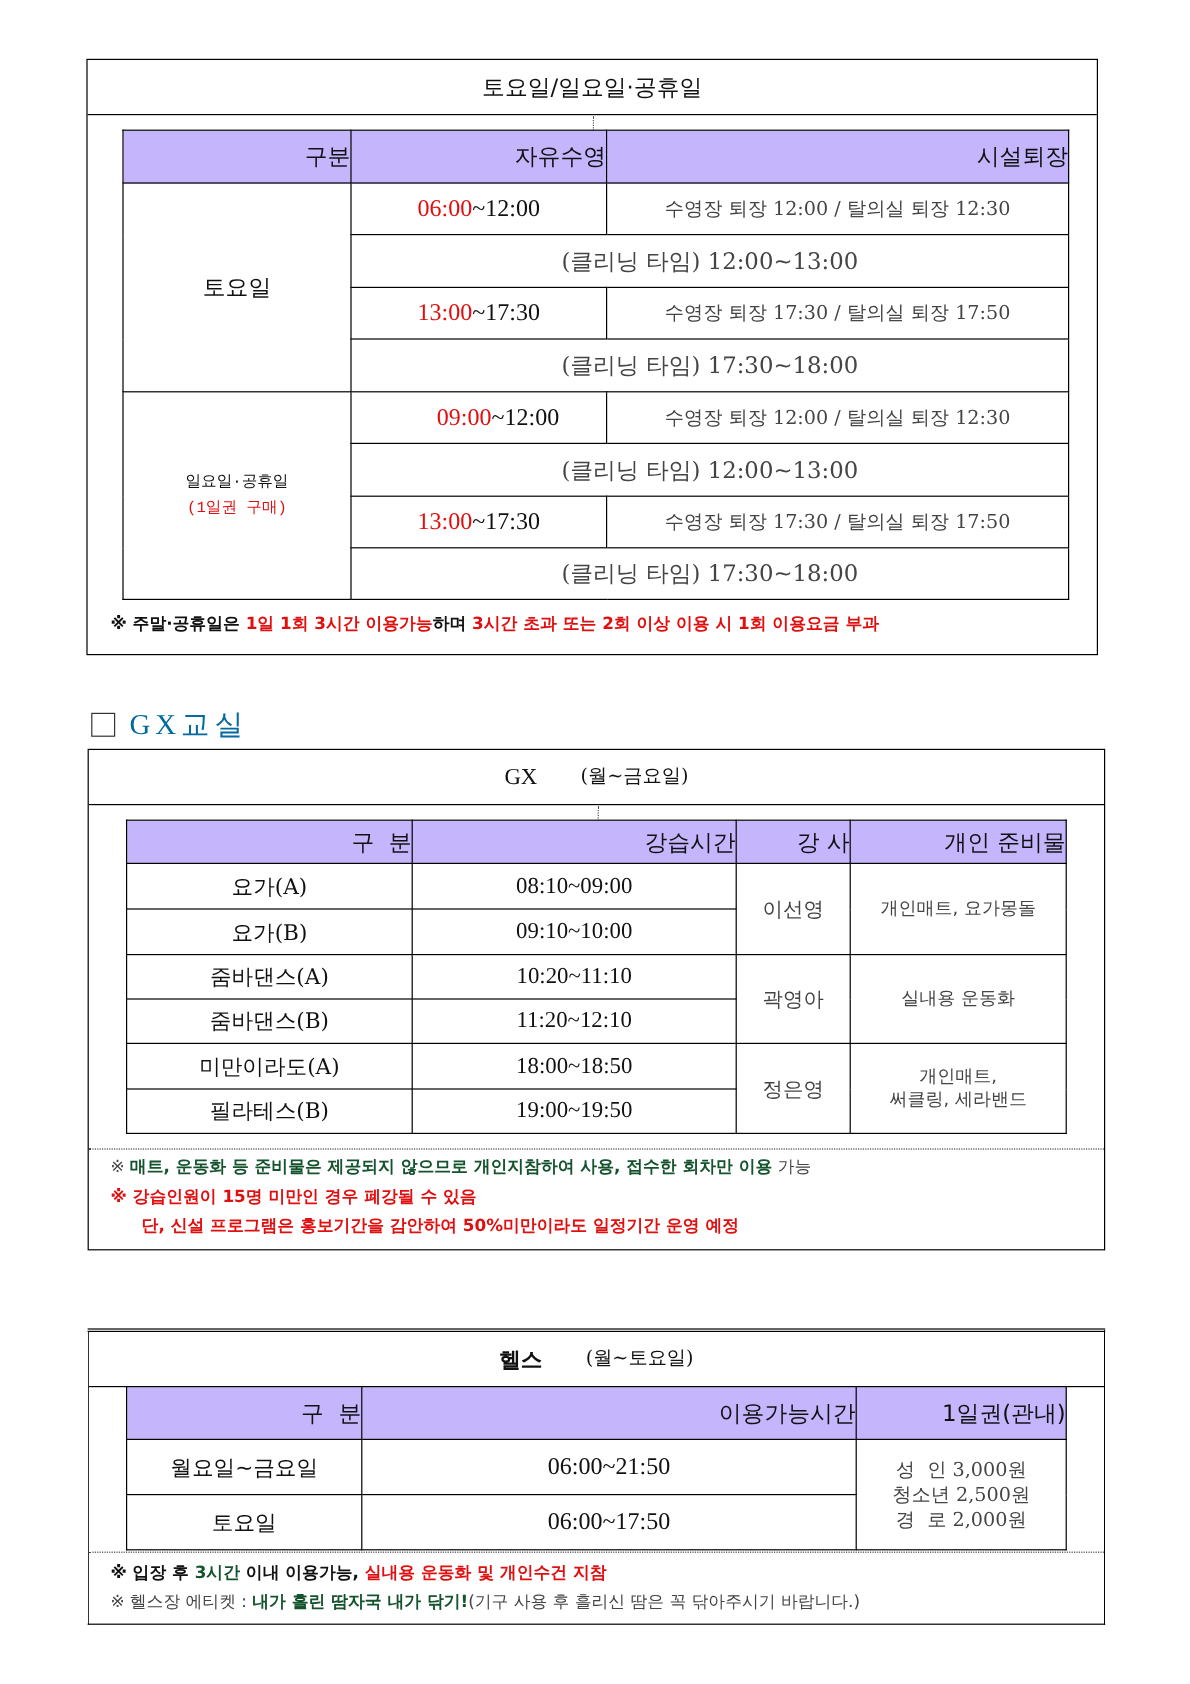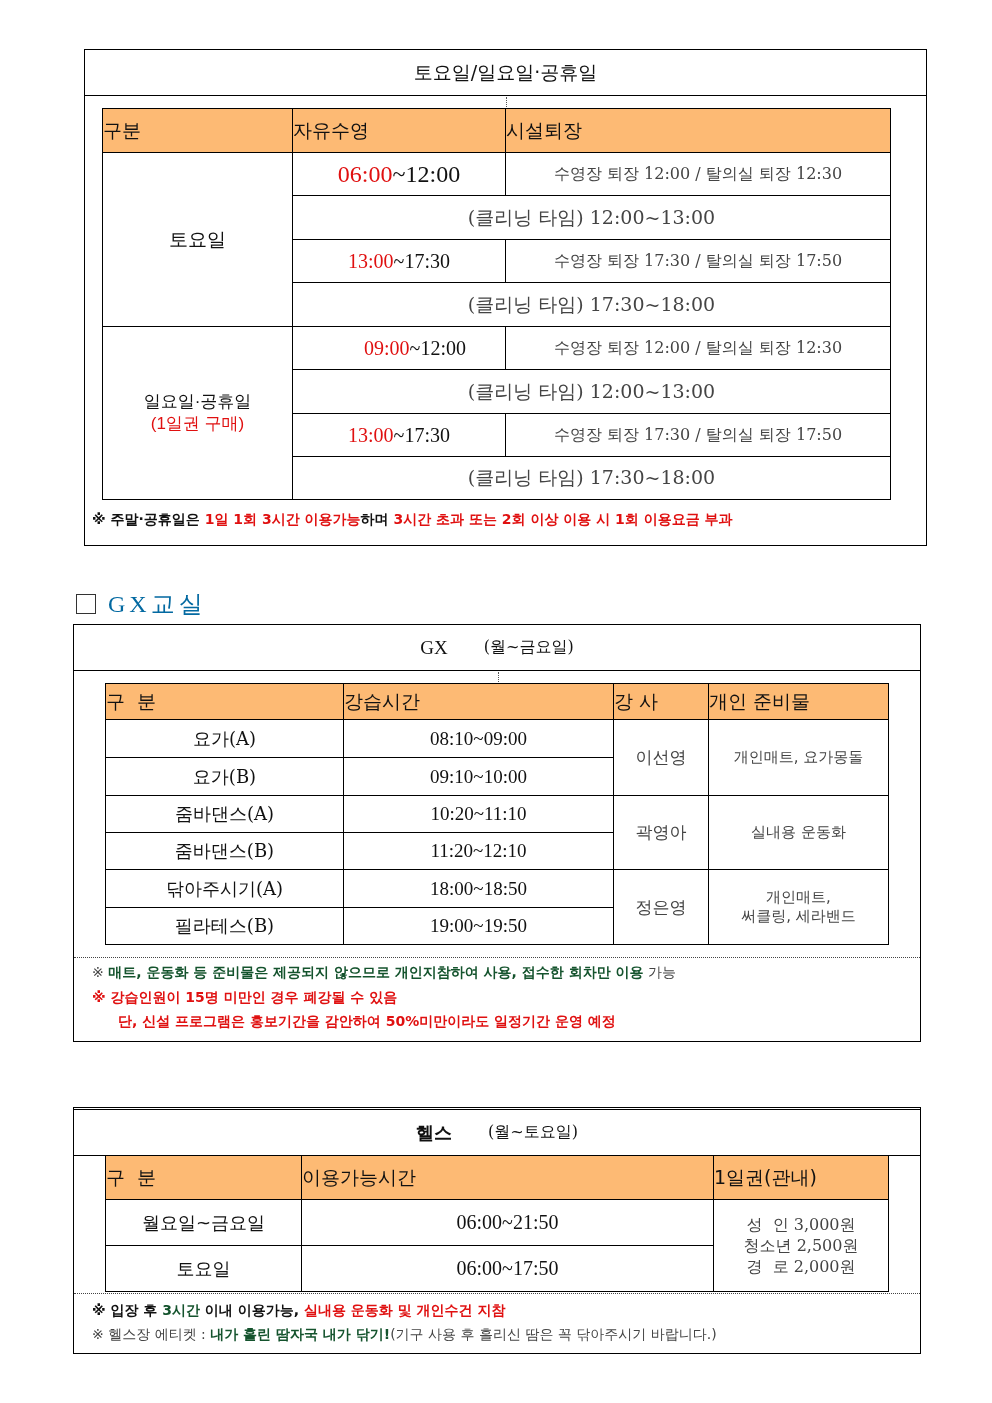--- a/index.html
+++ b/index.html
@@ -5,39 +5,39 @@
     * { box-sizing: border-box; margin: 0; padding: 0; }
     html, body { width: 992px; height: 1403px; background: #ffffff; }
     body { position: relative; font-family: "DejaVu Serif", "Liberation Serif", serif; color: #111; }
 
     .box { position: absolute; border: 1px solid #000; background: #fff; }
     .box-title { border-bottom: 1px solid #000; text-align: center; font-family: "DejaVu Sans", "Liberation Sans", sans-serif; font-size: 19px; display: flex; align-items: center; justify-content: center; }
     .box-title .sub { font-family: "DejaVu Serif", serif; font-size: 16px; margin-left: 36px; }
     .dotted-connector { position: absolute; width: 0; border-left: 1px dotted #555; }
 
     table { border-collapse: collapse; position: absolute; table-layout: fixed; }
-    th { background: #fdba74; border: 1px solid #000; font-weight: normal; font-family: "DejaVu Sans", "Liberation Sans", sans-serif; font-size: 19px; text-align: left; }
+    th { background: #c4b5fd; border: 1px solid #000; font-weight: normal; font-family: "DejaVu Sans", "Liberation Sans", sans-serif; font-size: 19px; text-align: right; }
     td { border: 1px solid #000; text-align: center; vertical-align: middle; }
     .dot-b { border-bottom: 1px dotted #444 !important; }
     .red { color: #e01010; }
     .blue { color: #14532d; }
     .gray { color: #444; }
     .bold { font-weight: bold; }
     .serif-num { font-family: "Liberation Serif", "DejaVu Serif", serif; }
 
     .sec-head { position: absolute; font-family: Liberation Serif, serif; font-size: 24px; color: #0369a1; letter-spacing: 4px; display: flex; align-items: center; }
     .sec-head .sq { display: inline-block; width: 20px; height: 20px; border: 1.5px solid #333; margin-right: 12px; }
 
     .note { position: absolute; font-family: "DejaVu Sans", "Liberation Sans", sans-serif; font-size: 14px; white-space: nowrap; }
     .notes-area { position: absolute; border-top: 1px dotted #444; }
   </style>
 </head>
 <body>
 
-<div class="box" style="left:84px; top:49px; width:843px; height:497px;">
+<div class="box" style="left:72px; top:49px; width:843px; height:497px;">
   <div class="box-title" style="height:46px; font-size:19px;">토요일/일요일·공휴일</div>
   <div class="dotted-connector" style="left:421px; top:47px; height:12px;"></div>
 </div>
 
 <table style="left:102px; top:108px; width:788px;">
   <colgroup>
       <col style="width:190px">
       <col style="width:213px">
       <col style="width:385px">
     </colgroup>
@@ -45,40 +45,40 @@
       <tr style="height:44px">
     <th>구분</th>
     <th>자유수영</th>
     <th>시설퇴장</th>
   </tr>
 
   <tr style="height:43px">
     <td rowspan="4" style="font-family:'DejaVu Sans',sans-serif; font-size:19px;">
       <span>토요일</span>
     </td>
-    <td class="dot-b serif-num" style="font-size:24px;">
+    <td class="dot-b serif-num" style="font-size:20px;">
       <span class="red">06:00</span><span>~12:00</span>
     </td>
     <td class="dot-b gray" style="font-size:16px;">수영장 퇴장 12:00 / 탈의실 퇴장 12:30</td>
   </tr>
   <tr style="height:44px">
     <td colspan="2" class="dot-b gray" style="font-size:19px; border-left:1px solid #000;">(클리닝 타임) 12:00~13:00</td>
   </tr>
   <tr style="height:43px">
     <td class="dot-b serif-num" style="font-size:20px;">
       <span class="red">13:00</span><span>~17:30</span>
     </td>
     <td class="dot-b gray" style="font-size:16px;">수영장 퇴장 17:30 / 탈의실 퇴장 17:50</td>
   </tr>
   <tr style="height:44px">
     <td colspan="2" class="gray" style="font-size:19px;">(클리닝 타임) 17:30~18:00</td>
   </tr>
 
   <tr style="height:43px">
-    <td rowspan="4" style="font-family:Liberation Sans, sans-serif; font-size:17px; line-height:22px;">
+    <td rowspan="4" style="font-family:Liberation Mono, monospace; font-size:13px; line-height:22px;">
       <div>일요일·공휴일</div>
       <div class="red">(1일권 구매)</div>
     </td>
     <td class="dot-b serif-num" style="font-size:20px;padding-left:32px;">
       <span class="red">09:00</span><span>~12:00</span>
     </td>
     <td class="dot-b gray" style="font-size:16px;">수영장 퇴장 12:00 / 탈의실 퇴장 12:30</td>
   </tr>
   <tr style="height:44px">
     <td colspan="2" class="dot-b gray" style="font-size:19px;">(클리닝 타임) 12:00~13:00</td>
@@ -141,21 +141,21 @@
     <td style="font-size:18px;">줌바댄스(A)</td>
     <td class="serif-num" style="font-size:19px;">10:20~11:10</td>
     <td rowspan="2" class="gray" style="font-size:17px; font-family:'DejaVu Sans',sans-serif;">곽영아</td>
     <td rowspan="2" class="gray" style="font-size:15px; font-family:'DejaVu Sans',sans-serif;">실내용 운동화</td>
   </tr>
   <tr style="height:37px">
     <td style="font-size:18px;">줌바댄스(B)</td>
     <td class="serif-num" style="font-size:19px;">11:20~12:10</td>
   </tr>
   <tr style="height:38px">
-    <td style="font-size:18px;">닦아주시기(A)</td>
+    <td style="font-size:18px;">미만이라도(A)</td>
     <td class="serif-num" style="font-size:19px;">18:00~18:50</td>
     <td rowspan="2" class="gray" style="font-size:17px; font-family:'DejaVu Sans',sans-serif;">정은영</td>
     <td rowspan="2" class="gray" style="font-size:15px; font-family:'DejaVu Sans',sans-serif; line-height:19px;">
       <div>개인매트,</div>
       <div>써클링, 세라밴드</div>
     </td>
   </tr>
   <tr style="height:37px">
     <td style="font-size:18px;">필라테스(B)</td>
     <td class="serif-num" style="font-size:19px;">19:00~19:50</td>

